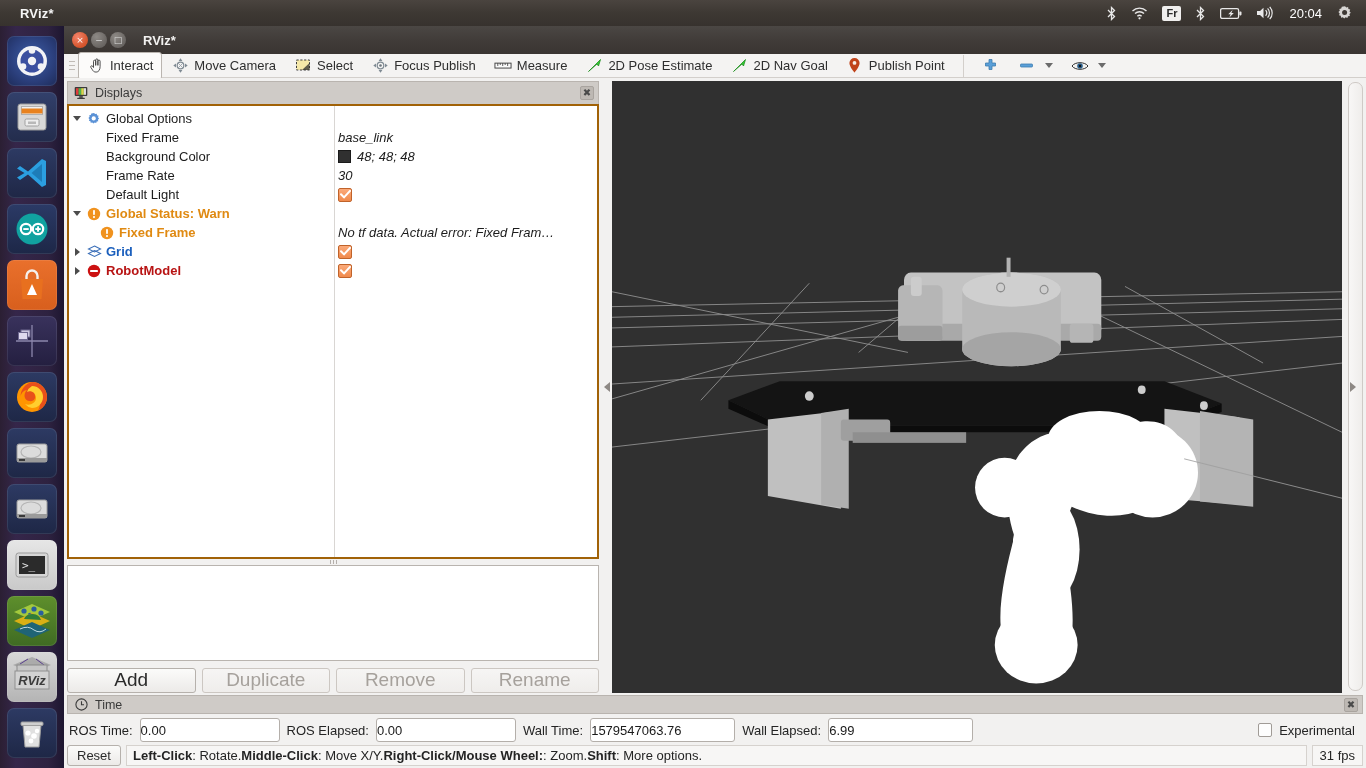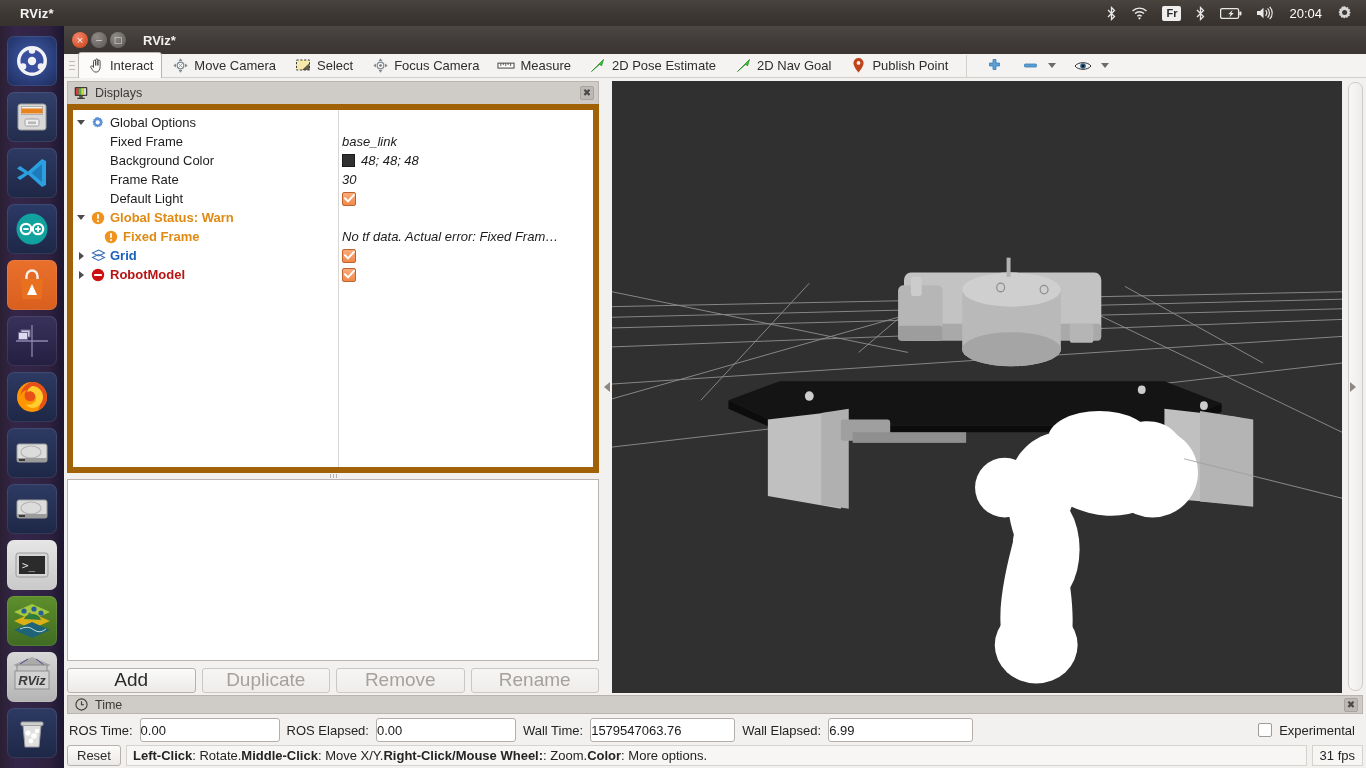--- a/index.html
+++ b/index.html
@@ -128,21 +128,21 @@
   }
   .panel-header .ph-title { flex: 1; }
   .panel-close {
     width: 14px; height: 14px; border-radius: 2px;
     background: #bdb8b3; color: #4a4a4a; font-size: 10px; font-family: "DejaVu Sans", sans-serif;
     display: flex; align-items: center; justify-content: center; line-height: 1;
     border: 1px solid #a9a49f;
   }
 
   .displays-tree {
-    flex: none; height: 369px; background: #fff; border: 6px solid #a16207;
+    flex: none; height: 455px; background: #fff; border: 2px solid #a16207;
     display: flex; position: relative; overflow: hidden;
   }
   .tree-col-left { width: 265px; flex: none; padding-top: 3px; }
   .tree-splitline { width: 1px; background: #d9d6d3; }
   .tree-col-right { flex: 1; padding-top: 3px; }
 
   .trow { height: 19px; display: flex; align-items: center; font-size: 13px; color: #1c1c1c; }
   .trow .arrow {
     width: 16px; flex: none; display: flex; align-items: center; justify-content: center;
   }
@@ -468,21 +468,21 @@
       </div>
 
       <div class="tb-item">
         <span class="tb-icon">
           <svg width="17" height="17" viewBox="0 0 17 17">
             <path d="M8.5 1.3 L10.4 4 H6.6 Z M8.5 15.7 L6.6 13 H10.4 Z M1.3 8.5 L4 6.6 V10.4 Z M15.7 8.5 L13 10.4 V6.6 Z" fill="#7f8a93"></path>
             <circle cx="8.5" cy="8.5" r="3.3" fill="none" stroke="#7f8a93" stroke-width="1.2"></circle>
             <circle cx="8.5" cy="8.5" r="1.3" fill="#6c767e"></circle>
           </svg>
         </span>
-        <span>Focus Camera</span>
+        <span>Focus Publish</span>
       </div>
 
       <div class="tb-item">
         <span class="tb-icon">
           <svg width="19" height="11" viewBox="0 0 19 11">
             <rect x="1" y="3" width="17" height="5.2" fill="#fafafa" stroke="#3f3f3f" stroke-width="1"></rect>
             <path d="M4 3 V6 M6.6 3 V5 M9.2 3 V6 M11.8 3 V5 M14.4 3 V6" stroke="#3f3f3f" stroke-width=".9"></path>
           </svg>
         </span>
         <span>Measure</span>
@@ -819,20 +819,20 @@
 
     <div class="statusbar">
       <div class="reset-btn">Reset</div>
       <div class="status-msg">
         <span><b>Left-Click</b></span>
           <span>: Rotate.  </span>
           <span><b>Middle-Click</b></span>
           <span>: Move X/Y.  </span>
           <span><b>Right-Click/Mouse Wheel:</b></span>
           <span>: Zoom.  </span>
-          <span><b>Color</b></span>
+          <span><b>Shift</b></span>
           <span>: More options.</span>
       </div>
       <div class="fps-box">31 fps</div>
     </div>
 
   </div>
 </div>
 
 </body></html>

